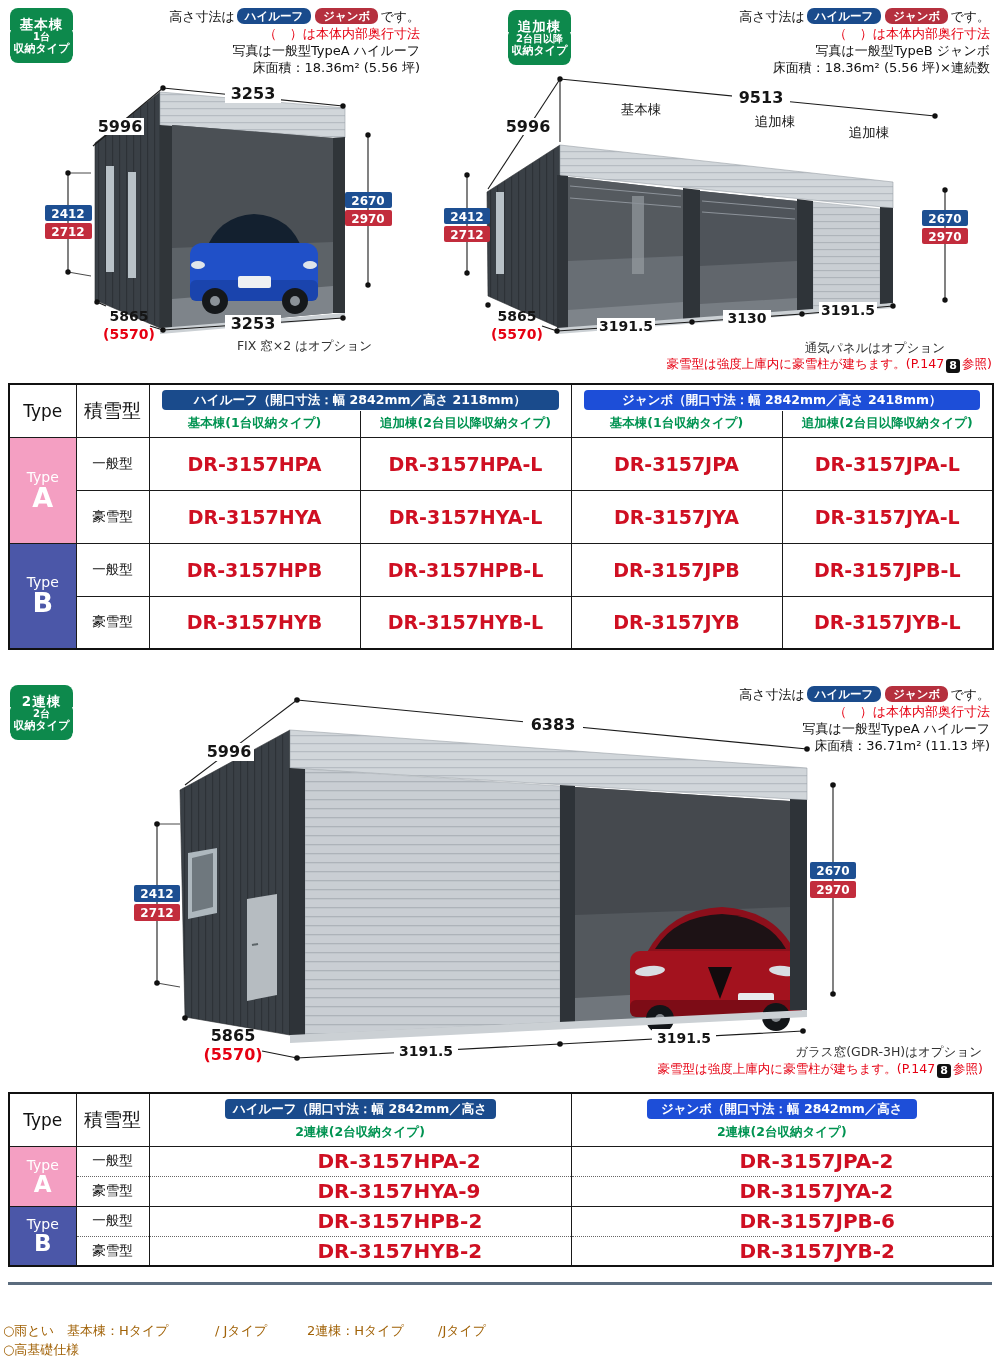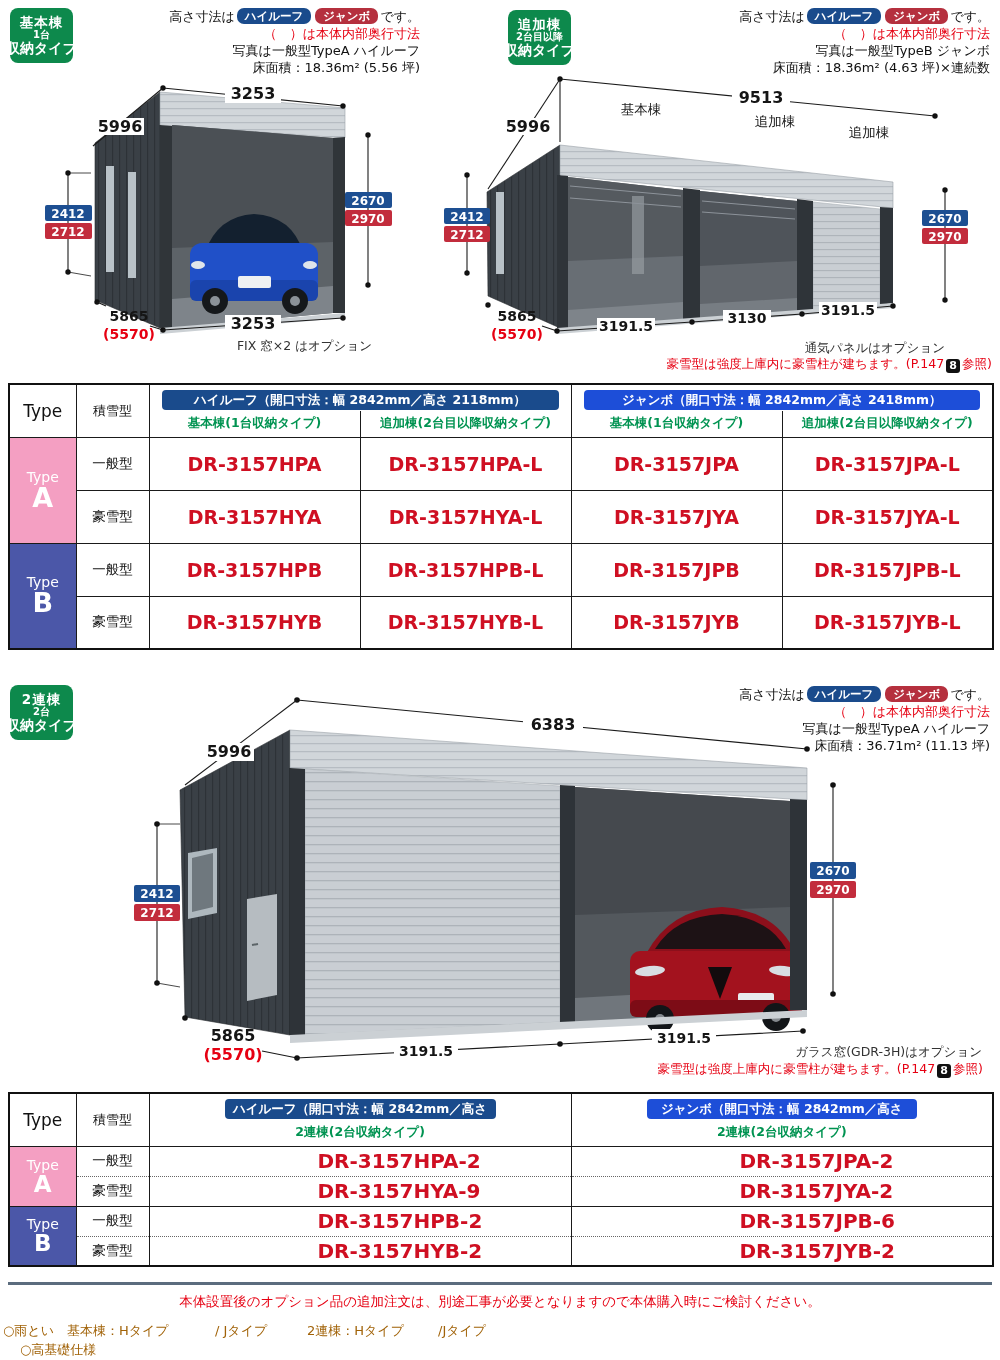--- a/index.html
+++ b/index.html
@@ -6,21 +6,21 @@
 html,body{background:#e9e9e9}
 body{font-family:"DejaVu Sans","Liberation Sans",sans-serif}
 #page{position:relative;width:1000px;height:1360px;background:#fff;margin:0 auto;overflow:hidden}
 .abs{position:absolute}
 
 .gbadge{position:absolute;background:#0d894c;color:#fff;border-radius:8px;width:63px;height:55px;display:flex;flex-direction:column;align-items:center;justify-content:center;text-align:center;line-height:1.05}
 .gbadge .t{font-size:13.5px;font-weight:bold;letter-spacing:1px}
 .gbadge .row{display:flex;align-items:center;margin-top:1px}
 .gbadge .paren{display:inline-block;font-size:20px;font-weight:400;transform:scaleY(1.6);margin:0 1px}
 .gbadge .s1{font-size:10px;font-weight:bold;white-space:nowrap}
-.gbadge .s2{font-size:14px;font-weight:bold;white-space:nowrap}
+.gbadge .s2{font-size:11px;font-weight:bold;white-space:nowrap}
 
 .info{position:absolute;text-align:right;font-size:13px;color:#111;line-height:17px;white-space:nowrap}
 .info .red{color:#e60012}
 .pill{display:inline-block;color:#fff;font-size:11.5px;font-weight:bold;padding:0 8px;border-radius:7px;margin:0 2px;line-height:16px;vertical-align:1px}
 .pill.navy{background:#1a4b8c}
 .pill.dred{background:#b5303e}
 .snote{position:absolute;font-size:12.5px;color:#e60012;white-space:nowrap}
 .refbox{display:inline-block;background:#111;color:#fff;font-size:11px;font-weight:bold;width:14px;height:14px;line-height:14px;text-align:center;border-radius:3px;margin:0 2px;vertical-align:-1px}
 
 svg text{font-family:"DejaVu Sans","Liberation Sans",sans-serif}
@@ -36,21 +36,21 @@
 
 table.spec{position:absolute;left:8px;width:984px;border-collapse:collapse;table-layout:fixed;background:#fff;border:2px solid #111}
 .spec td{border:1px solid #1a1a1a;text-align:center;vertical-align:middle;padding:0;overflow:hidden}
 .spec .pill-cell{border-bottom:none;height:27px}
 .spec .sub{border-top:none;color:#009351;font-size:12.5px;height:26px;font-weight:bold}
 .spec td.dashL{border-left:1px dashed #888}
 .spec .hpill{margin:4px 12px 0;border-radius:4px;color:#fff;font-size:12.5px;font-weight:bold;line-height:20px;height:20px}
 .spec .hpill.navy{background:#1a4b8c}
 .spec .hpill.dred{background:#1d4ed8}
 .spec .h-type{font-size:17px;color:#111}
-.spec .h-snow{font-size:13px;color:#111}
+.spec .h-snow{font-size:19px;color:#111}
 .spec .snow{font-size:13.5px;color:#111}
 .spec .model{color:#cf0f22;font-weight:bold;font-size:19px}
 .t-cell{color:#fff}
 .t-cell .sm{font-size:14px;line-height:15px}
 .t-cell .lg{font-size:27px;font-weight:bold;line-height:26px}
 .t-a{background:#f49fc2}
 .t-b{background:#4b57a8}
 #table1 tr.data{height:53px}
 #table2 tr.data{height:30px}
 #table2 .model{font-size:20px;text-align:left;padding-left:168px}
@@ -101,21 +101,21 @@
         <span class="paren">)</span>
       </div>
     </div>
 
     <div class="info" style="right:10px;top:8px">
       <div>
         <span>高さ寸法は</span><span class="pill navy">ハイルーフ</span><span class="pill dred">ジャンボ</span><span>です。</span>
       </div>
       <div class="red">（　）は本体内部奥行寸法</div>
       <div>写真は一般型TypeB ジャンボ</div>
-      <div>床面積：18.36m² (4.63 坪)×連続数</div>
+      <div>床面積：18.36m² (5.56 坪)×連続数</div>
     </div>
 
     <svg class="abs" style="left:0;top:80px" width="497" height="300" viewBox="0 0 497 300">
       <defs>
         <pattern id="p1v" width="7" height="10" patternUnits="userSpaceOnUse">
             <rect width="7" height="10" fill="#3a4046"></rect>
             <line x1="0.5" y1="0" x2="0.5" y2="10" stroke="#2d3237" stroke-width="1.4"></line>
           </pattern>
         <pattern id="p1h" width="10" height="7" patternUnits="userSpaceOnUse">
             <rect width="10" height="7" fill="#d1d6da"></rect>
@@ -499,20 +499,19 @@
     </tr>
     <tr class="data dotrow">
       <td class="snow">豪雪型</td>
       <td class="model">DR-3157HYB-2</td>
       <td class="model">DR-3157JYB-2</td>
     </tr>
   </tbody>
     </table>
 
   <div class="divider" style="top:1282px"></div>
-  <div class="notice" style="top:1293px">本体設置後のオプション品の追加注文は、別途工事が必要となりますので本体購入時にご検討ください。</div>
   <div class="optline" style="left:3px;top:1322px">○雨とい　基本棟：Hタイプ</div>
   <div class="optline" style="left:215px;top:1322px">/ Jタイプ</div>
   <div class="optline" style="left:307px;top:1322px">2連棟：Hタイプ</div>
   <div class="optline" style="left:438px;top:1322px">/Jタイプ</div>
-  <div class="optline" style="left:20px;top:1341px">○高基礎仕様</div>
+  <div class="optline" style="left:3px;top:1341px">○高基礎仕様</div>
 
 </div>
 
 </body></html>

